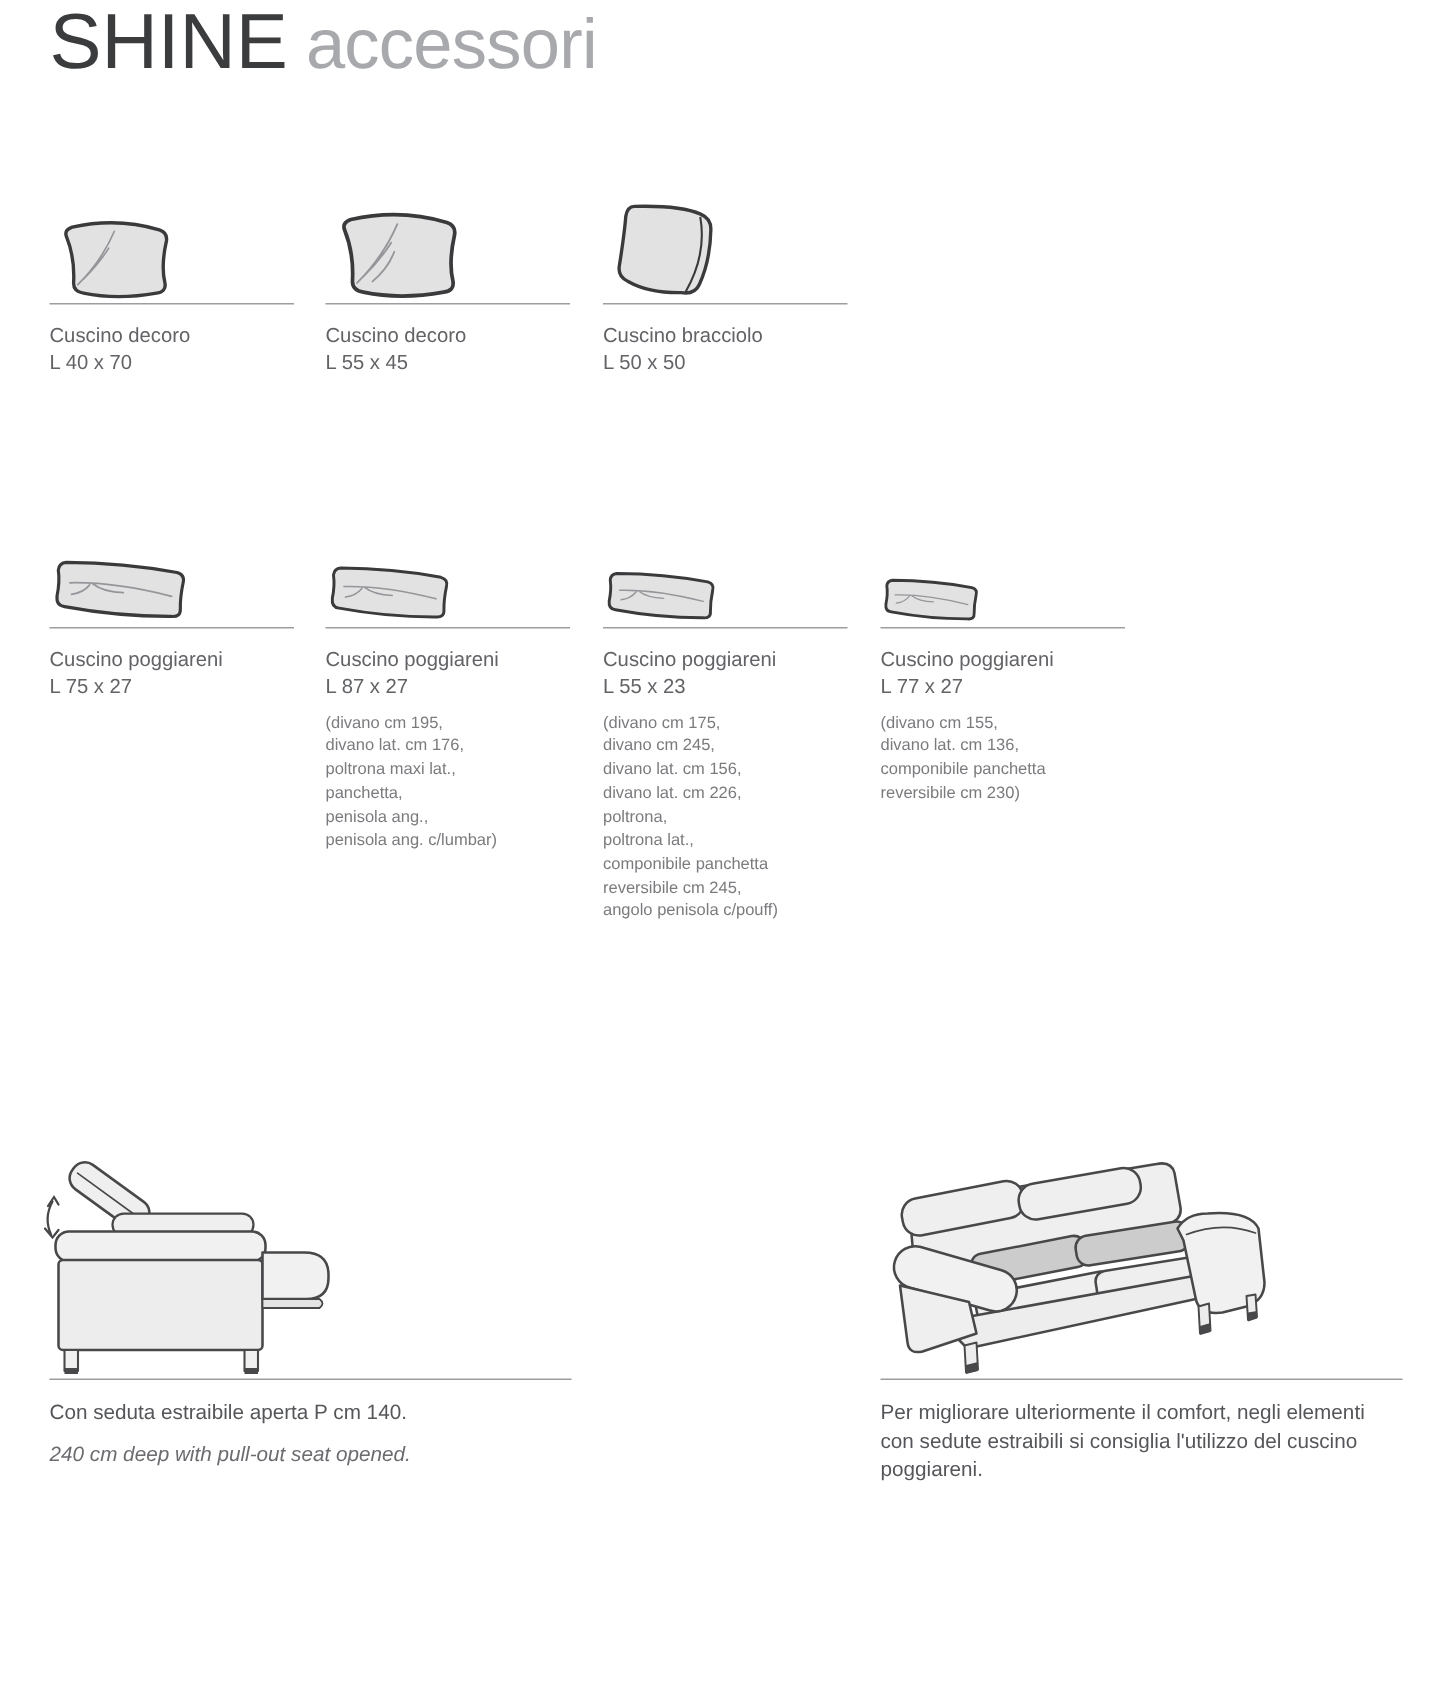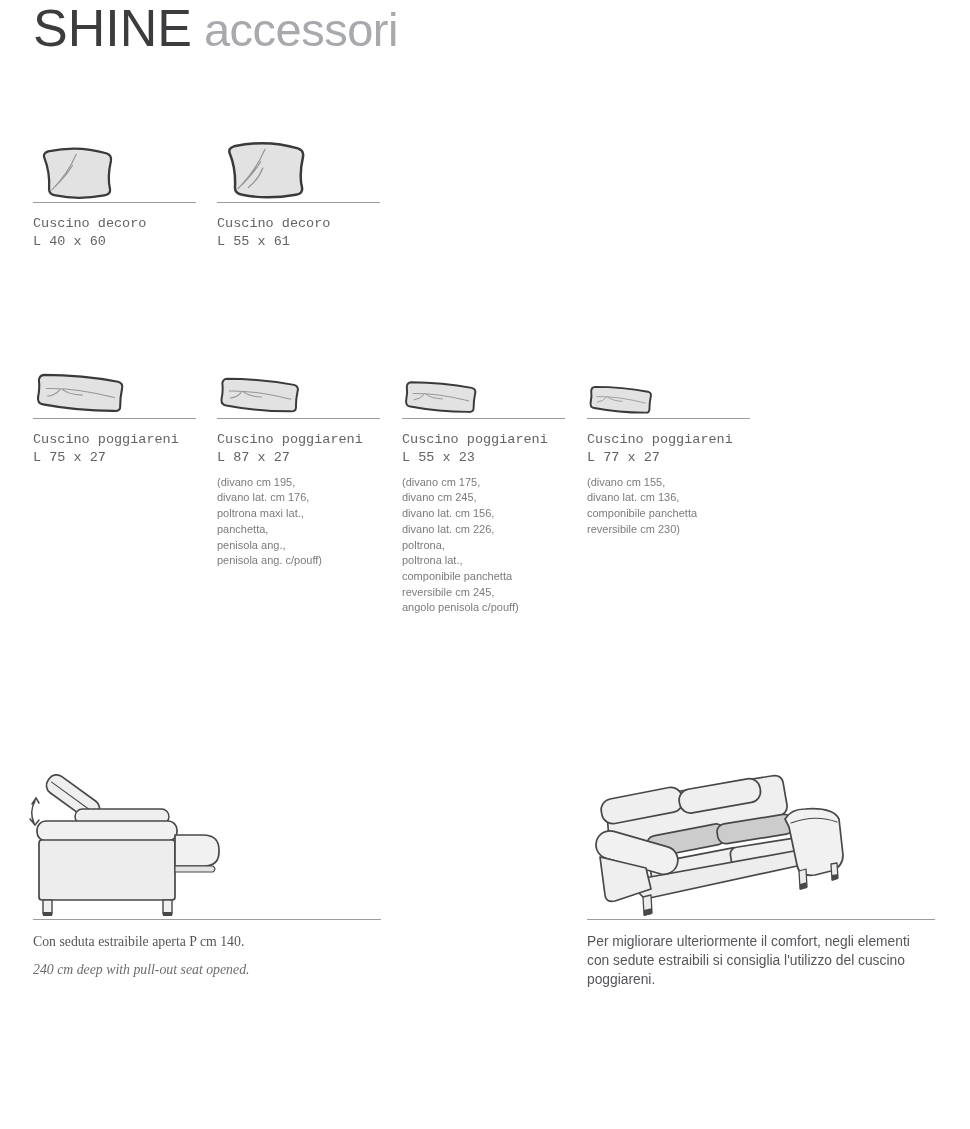--- a/index.html
+++ b/index.html
@@ -8,21 +8,21 @@
     font-family:"Liberation Sans","DejaVu Sans",sans-serif;overflow:hidden;
   }
   
   .title-row{position:absolute;left:33px;top:-4px;white-space:nowrap;}
   .title-main{font-size:52px;line-height:1.25;color:#3b3c3e;letter-spacing:0px;font-weight:400;}
   .title-sub{font-size:47px;color:#a7a9ac;margin-left:12px;font-weight:400;letter-spacing:-0.5px;}
   
   .card{position:absolute;width:163px;}
   .illus{display:flex;align-items:flex-end;}
   .rule{height:0;border:0;border-top:1px solid #9c9da0;margin:0;width:100%;}
-  .p-name,.p-size{font-size:13.5px;color:#626366;line-height:1.32;font-family:Liberation Mono, monospace;}
+  .p-name,.p-size{font-size:13.5px;color:#626366;line-height:1.32;}
   .p-name{margin-top:12px;}
   .p-details{font-size:11px;color:#7a7b7e;line-height:1.43;margin-top:8px;white-space:pre-line;}
   
   .note-card{position:absolute;width:348px;}
   .illus-b{height:159px;display:flex;align-items:flex-end;}
   .note-it{font-size:13.8px;color:#55565a;line-height:1.38;margin-top:12px;}
   .note-en{font-size:13.8px;font-style:italic;color:#6b6c70;line-height:1.38;margin-top:9px;}
   svg{display:block;}
   .outline{stroke:#3a3a3d;stroke-width:2.4;stroke-linejoin:round;fill:#e2e2e3;}
   .crease{stroke:#95959a;stroke-width:1.2;fill:none;stroke-linecap:round;}
@@ -42,35 +42,48 @@
 
   <div class="card" style="left:33px;top:130px;">
     <div class="illus" style="height:72px;">
       <svg width="94" height="60" viewBox="0 0 100 64">
         <path class="outline" d="M16 10 Q48 3 78 12 Q84 14 83 20 Q79 38 82 50 Q83 56 76 57 Q48 62 24 57 Q17 56 17 50 Q18 32 12 17 Q10 12 16 10 Z"></path>
         <path class="crease" d="M46 13 C40 27 32 39 20 51 M42 25 C37 33 30 41 24 47"></path>
       </svg>
     </div>
     <hr class="rule">
     <div class="p-name">Cuscino decoro</div>
-    <div class="p-size">L 40 x 60</div>
+    <div class="p-size">L 40 x 70</div>
   </div>
 
   <div class="card" style="left:217px;top:130px;">
     <div class="illus" style="height:72px;">
       <svg width="104" height="66" viewBox="0 0 100 64">
         <path class="outline" d="M16 10 Q48 3 78 12 Q84 14 83 20 Q79 38 82 50 Q83 56 76 57 Q48 62 24 57 Q17 56 17 50 Q18 32 12 17 Q10 12 16 10 Z"></path>
         <path class="crease" d="M46 13 C40 27 32 39 20 51 M42 25 C37 33 30 41 24 47 M44 31 C41 39 36 45 30 50"></path>
       </svg>
     </div>
     <hr class="rule">
     <div class="p-name">Cuscino decoro</div>
-    <div class="p-size">L 55 x 61</div>
-  </div>
-
+    <div class="p-size">L 55 x 45</div>
+  </div>
+
+  <div class="card" style="left:402px;top:130px;">
+    <div class="illus" style="height:72px;">
+      <svg width="88" height="70" viewBox="0 0 95 75">
+        <g transform="rotate(9 47 37)">
+          <path class="outline" d="M18 10 Q50 4 66 8 Q74 10 75 18 Q78 40 73 58 Q71 66 61 66 Q38 70 22 64 Q14 62 14 54 Q14 30 13 18 Q13 11 18 10 Z"></path>
+          <path d="M66 10 Q75 36 64 65" fill="none" stroke="#3a3a3d" stroke-width="1.5"></path>
+        </g>
+      </svg>
+    </div>
+    <hr class="rule">
+    <div class="p-name">Cuscino bracciolo</div>
+    <div class="p-size">L 50 x 50</div>
+  </div>
 
   <div class="card" style="left:33px;top:358px;">
     <div class="illus" style="height:60px;">
       <svg width="95" height="48" viewBox="0 0 100 48">
         <g transform="rotate(6 50 23)">
           <path class="outline" style="stroke-width:2.2" d="M10 8 Q50 4 88 7 Q94 8 93 14 Q92 24 93 32 Q94 38 87 38 Q50 42 12 39 Q6 39 6 32 Q7 22 5 14 Q5 9 10 8 Z"></path>
           <path class="crease" d="M14 22 Q45 18 86 24 M30 21 Q38 26 52 25 M28 22 Q24 28 16 30"></path>
         </g>
       </svg>
     </div>
@@ -89,21 +102,21 @@
       </svg>
     </div>
     <hr class="rule">
     <div class="p-name">Cuscino poggiareni</div>
     <div class="p-size">L 87 x 27</div>
     <div class="p-details">(divano cm 195,
 divano lat. cm 176,
 poltrona maxi lat.,
 panchetta,
 penisola ang.,
-penisola ang. c/pouff)</div>
+penisola ang. c/lumbar)</div>
   </div>
 
   <div class="card" style="left:402px;top:358px;">
     <div class="illus" style="height:60px;">
       <svg width="78" height="40" viewBox="0 0 100 48">
         <g transform="rotate(6 50 23)">
           <path class="outline" style="stroke-width:2.5" d="M10 8 Q50 4 88 7 Q94 8 93 14 Q92 24 93 32 Q94 38 87 38 Q50 42 12 39 Q6 39 6 32 Q7 22 5 14 Q5 9 10 8 Z"></path>
           <path class="crease" d="M14 22 Q45 18 86 24 M30 21 Q38 26 52 25 M28 22 Q24 28 16 30"></path>
         </g>
       </svg>
@@ -133,21 +146,21 @@
     </div>
     <hr class="rule">
     <div class="p-name">Cuscino poggiareni</div>
     <div class="p-size">L 77 x 27</div>
     <div class="p-details">(divano cm 155,
 divano lat. cm 136,
 componibile panchetta
 reversibile cm 230)</div>
   </div>
 
-  <div class="note-card" style="left:33px;top:760px;font-family:Liberation Serif, serif;">
+  <div class="note-card" style="left:33px;top:760px;">
     <div class="illus-b">
       <svg width="200" height="150" viewBox="0 0 200 150" style="margin-left:-6px;">
 
         <path class="sofa-thin" style="stroke-width:1.5" d="M8 32 Q2 43 7 54 M5 35 L9 29 L12 34 M3 50 L8 56 L12 51"></path>
 
         <g transform="rotate(36 46 28)">
           <rect class="sofa-line" x="16" y="18" width="60" height="20" rx="9"></rect>
           <line class="sofa-thin" x1="20" y1="28.5" x2="72" y2="28.5"></line>
         </g>
 

